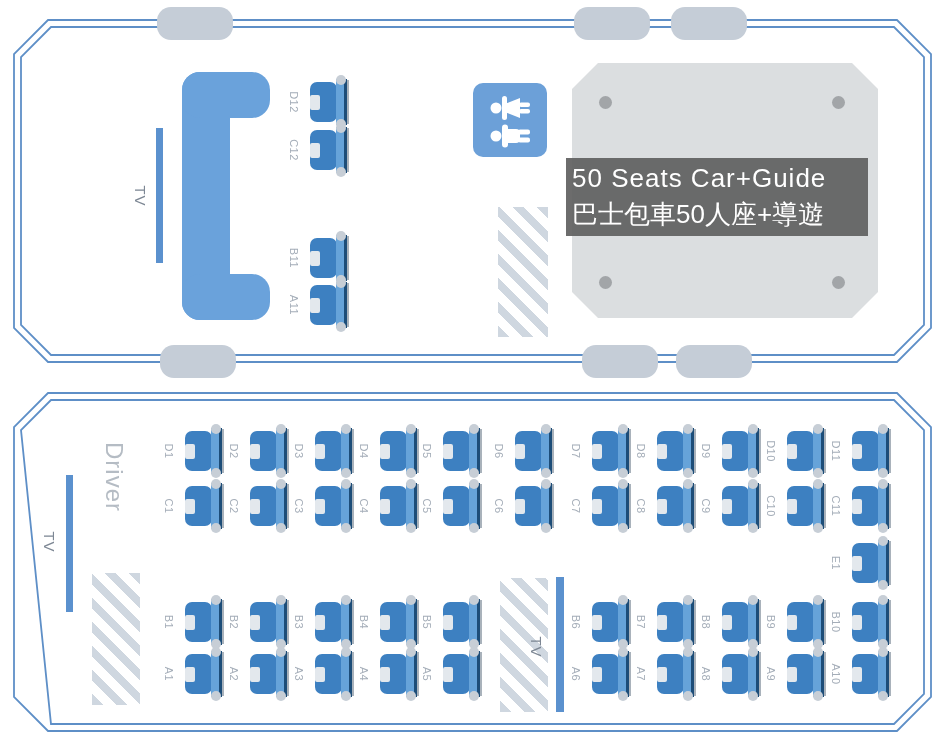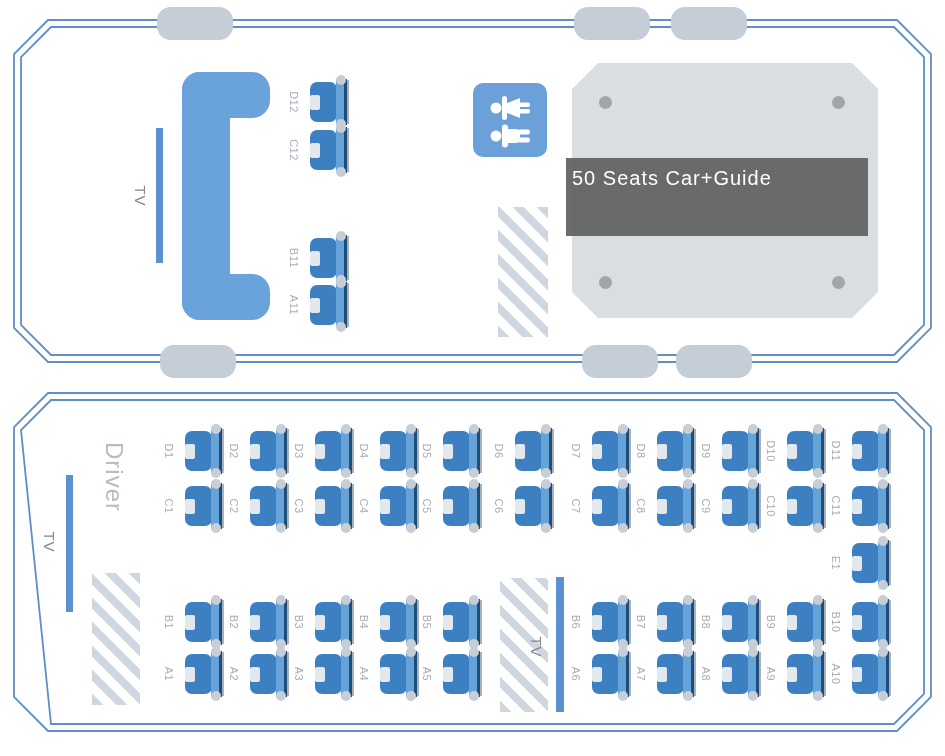--- a/index.html
+++ b/index.html
@@ -49,21 +49,21 @@
     position:absolute;left:572px;top:63px;width:306px;height:255px;background:#dbdee0;
     clip-path:polygon(26px 0,calc(100% - 26px) 0,100% 26px,100% calc(100% - 26px),
                       calc(100% - 26px) 100%,26px 100%,0 calc(100% - 26px),0 26px);
   }
   .screw{position:absolute;width:13px;height:13px;border-radius:50%;background:#a2a5a8;}
   
   .band{
     position:absolute;left:566px;top:158px;width:302px;height:78px;
     background:rgba(96,96,96,0.92);color:#ffffff;padding:2px 0 0 6px;box-sizing:border-box;
   }
-  .band-line1{font-size:20px;line-height:36px;letter-spacing:1px;}
+  .band-line1{font-size:26px;line-height:36px;letter-spacing:1px;}
   .band-line2{font-size:26px;line-height:37px;}
 </style>
 </head>
 <body>
 
 <div class="stage">
 
   <svg class="borders" viewBox="0 0 945 756">
     <g fill="none" stroke="#5e8fc7" stroke-width="1.8">
       <polygon points="48,20 897,20 931,54 931,328 897,362 48,362 14,328 14,54"></polygon>
@@ -156,20 +156,21 @@
 
   <div class="table">
     <span class="screw" style="left:27px;top:33px;"></span>
     <span class="screw" style="left:260px;top:33px;"></span>
     <span class="screw" style="left:27px;top:213px;"></span>
     <span class="screw" style="left:260px;top:213px;"></span>
   </div>
 
   <div class="band">
     <div class="band-line1">50 Seats Car+Guide</div>
+    <div class="band-line2">巴士包車50人座+導遊</div>
   </div>
 
   <div class="tvbar" style="left:66px;top:475px;width:7px;height:137px;"></div>
   <div class="vlabel tv-label" style="left:30px;top:534px;">TV</div>
 
   <div class="vlabel driver-label" style="left:54px;top:462px;">Driver</div>
 
   <div class="hatch" style="left:92px;top:573px;width:48px;height:132px;"></div>
 
   <div class="hatch" style="left:500px;top:578px;width:48px;height:134px;"></div>

